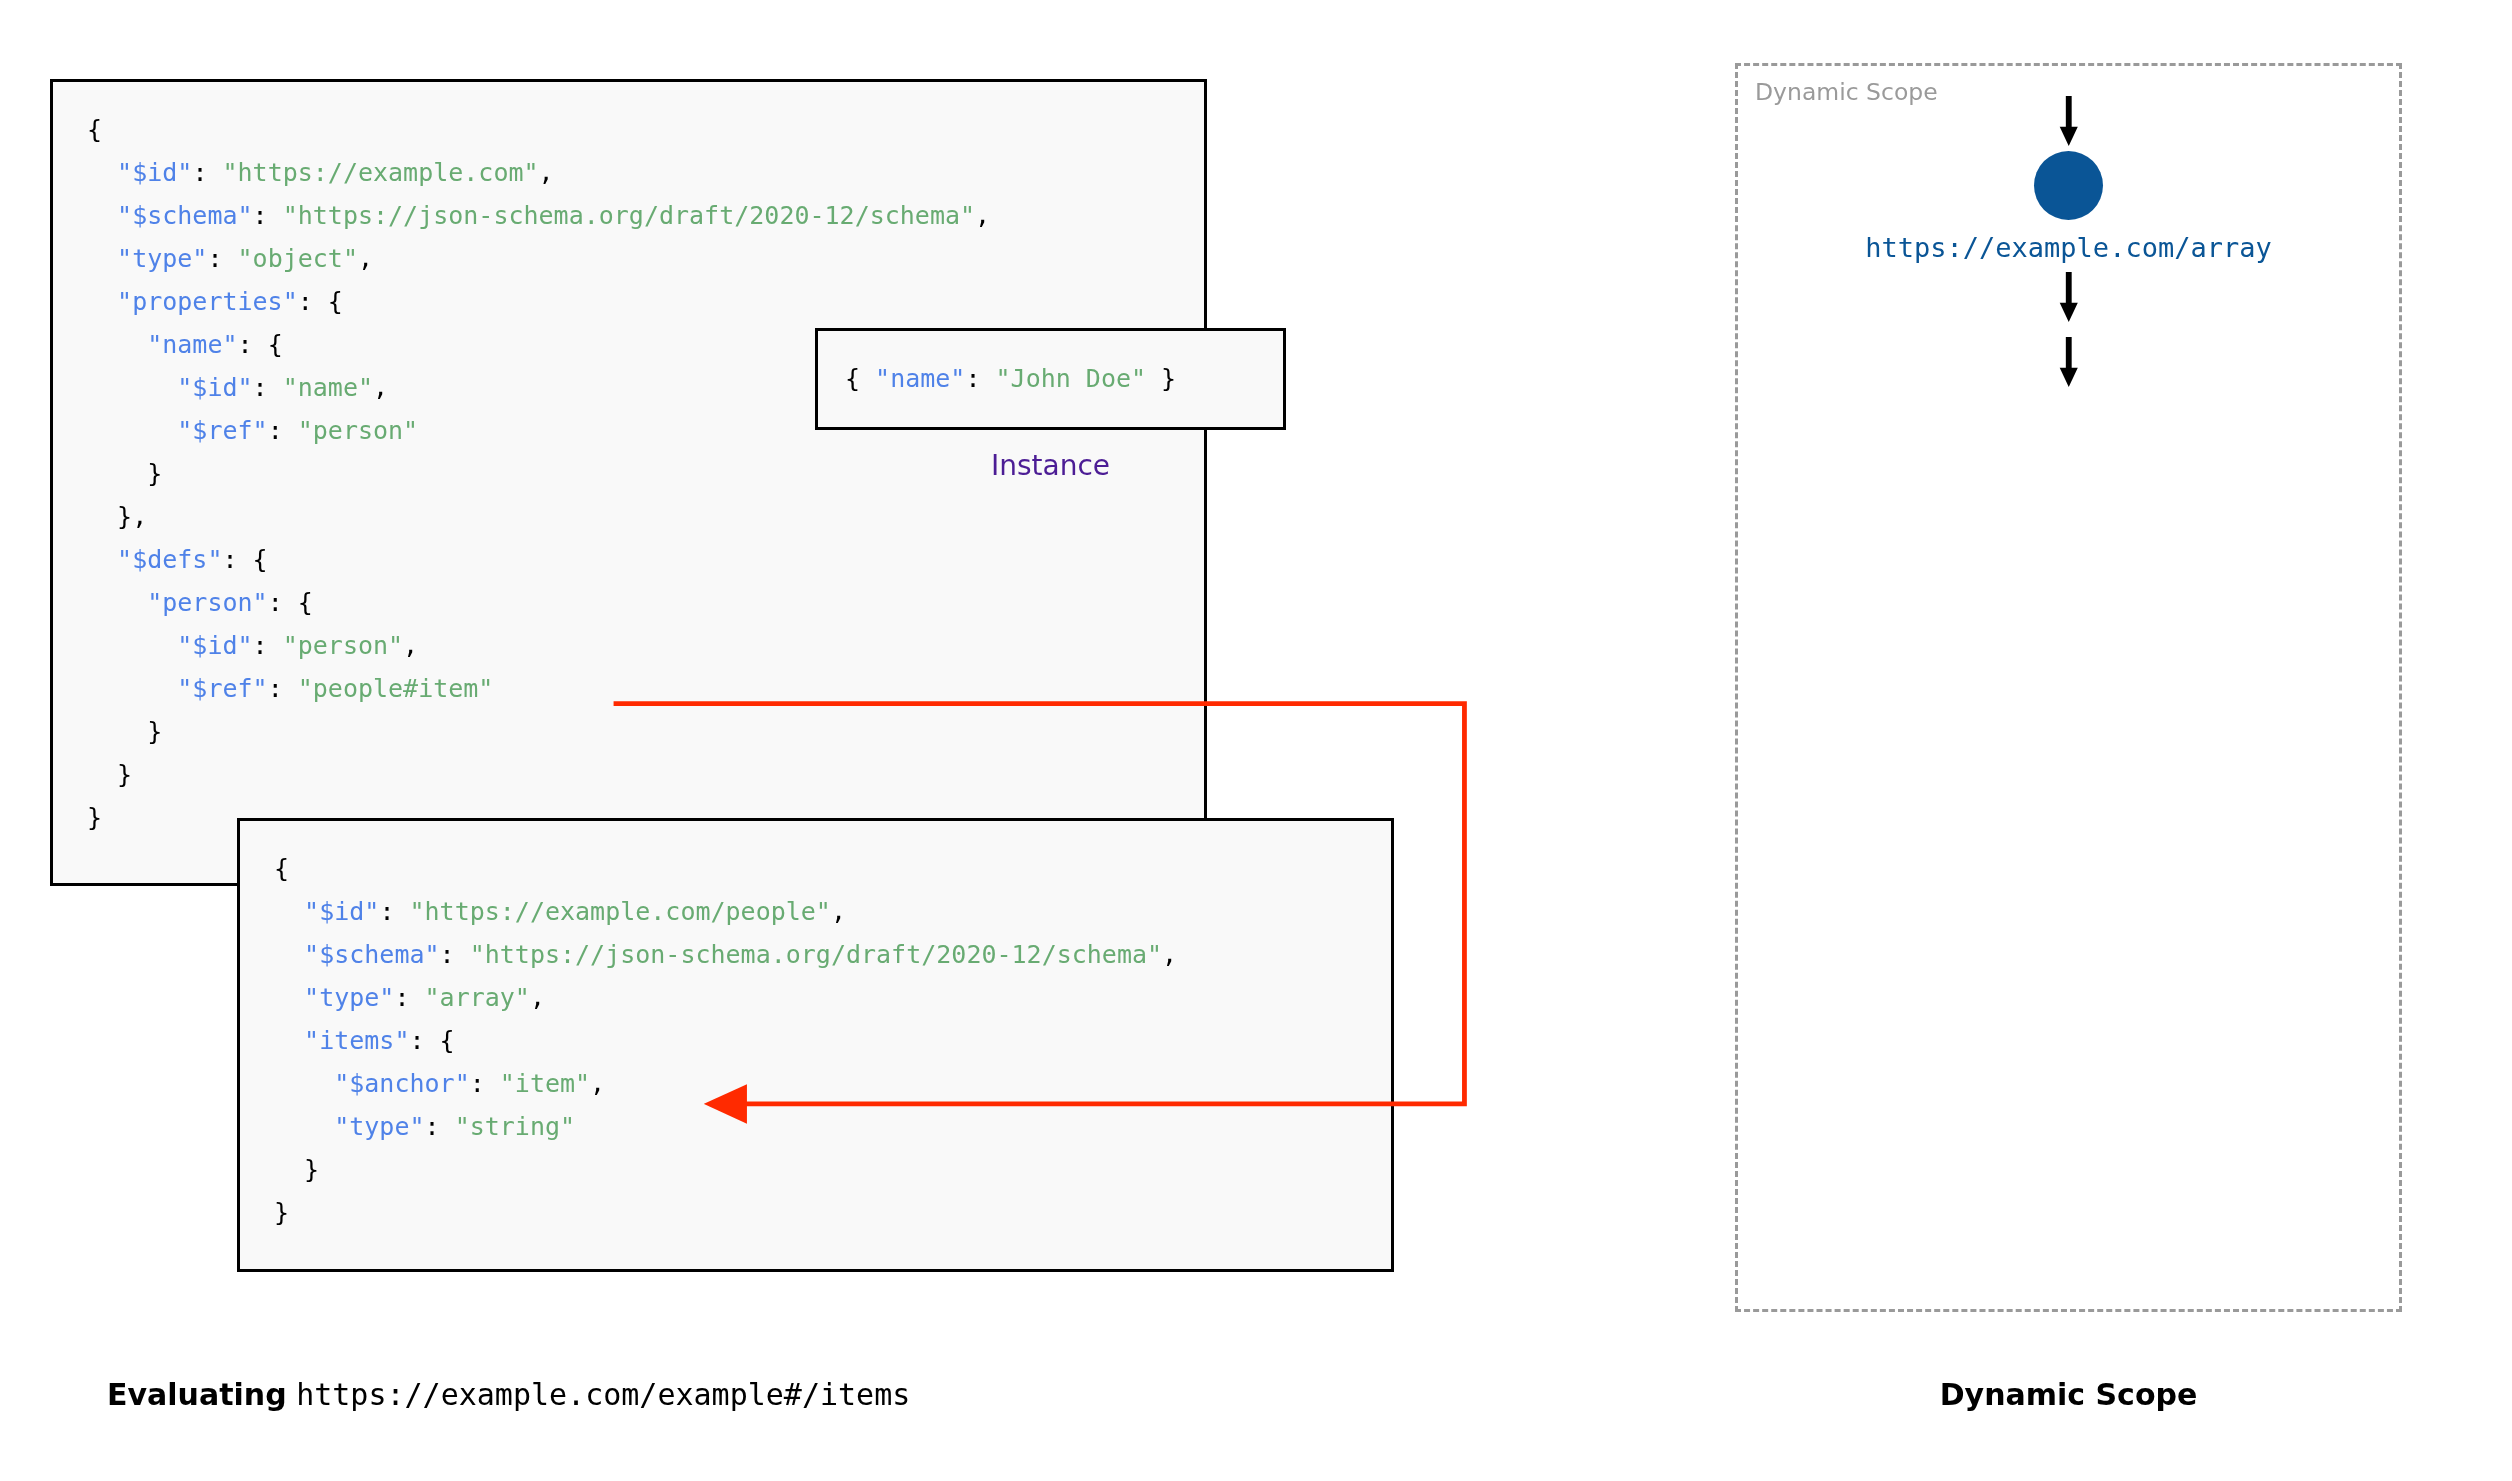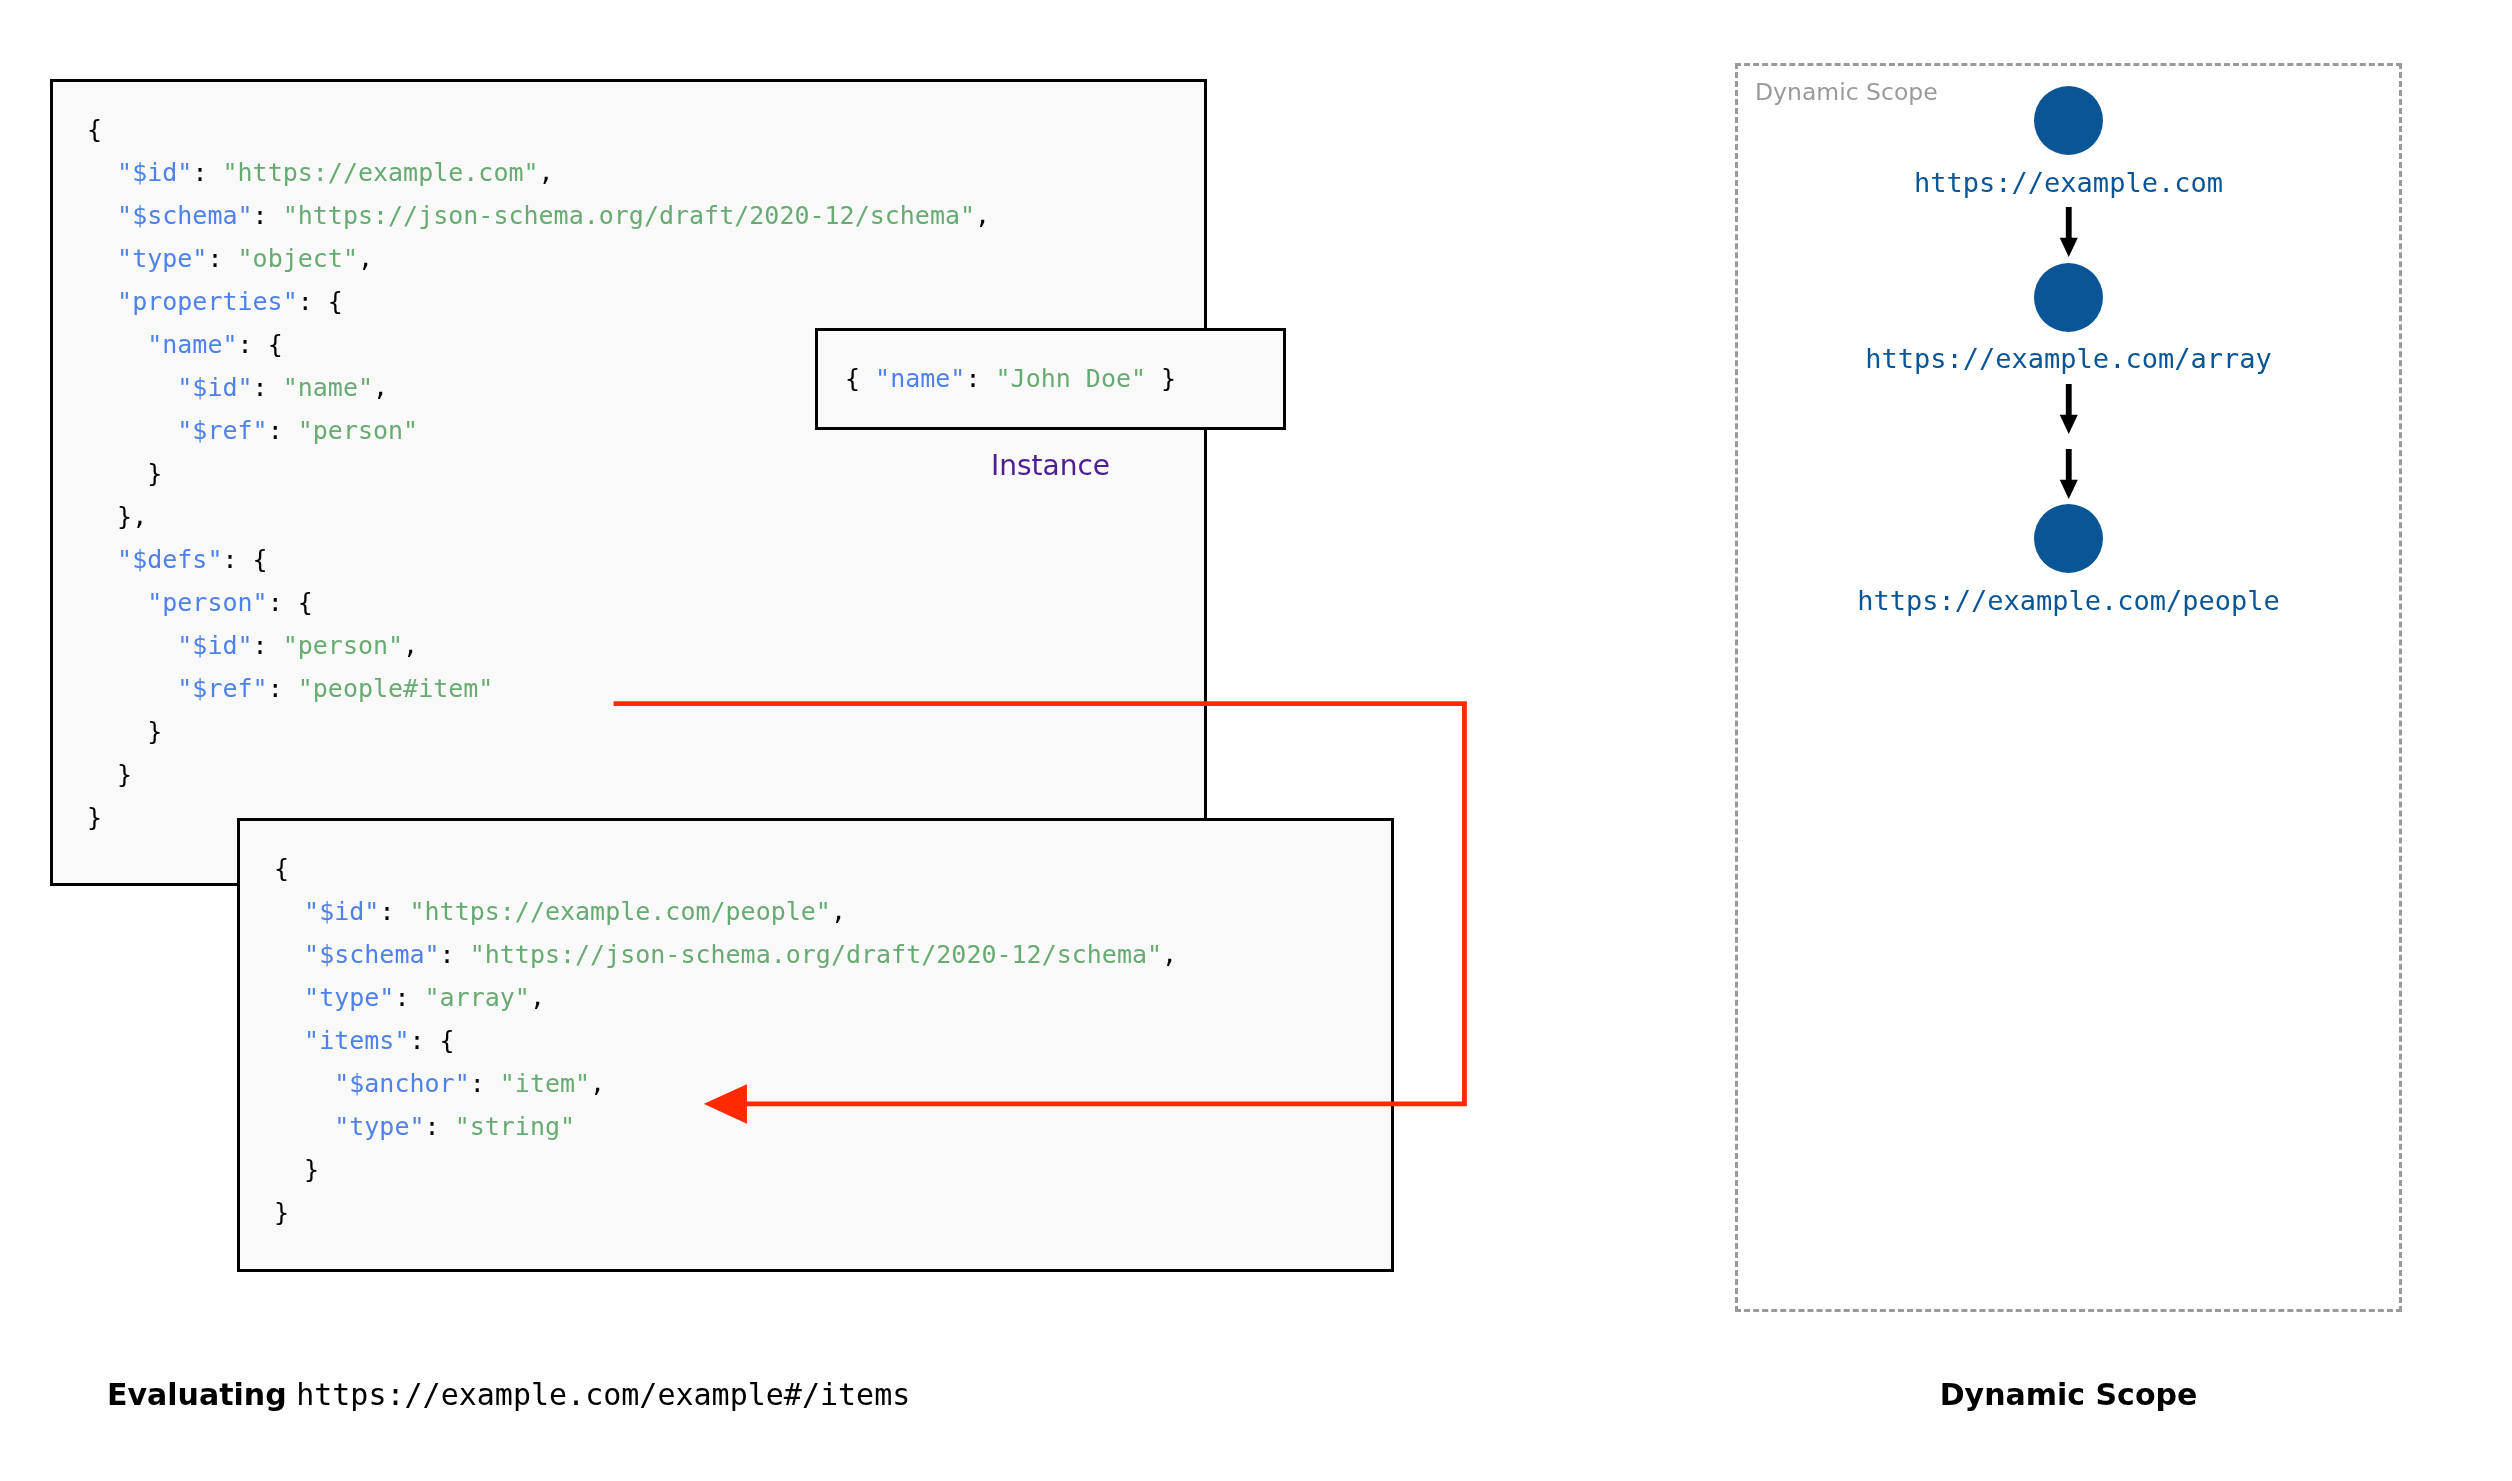--- a/index.html
+++ b/index.html
@@ -215,44 +215,36 @@
         <path d="M 9 4.5 L 0 0.4 L 0 8.6 z" fill="#FF2A00"></path>
       </marker>
     </defs>
     <path d="M 1148 1316 L 2740 1316 L 2740 2065 L 1330 2065" fill="none" stroke="#FF2A00" stroke-width="9" marker-end="url(#redhead)"></path>
   </svg>
 
   <div id="dynamic-scope-panel"></div>
   <div id="dynamic-scope-label">Dynamic Scope</div>
 
   <div id="scope-chain">
-      <div class="scope-node">
-        <div class="scope-dot"></div>
-        <div class="scope-label">https://example.com</div>
-      </div>
       <svg class="scope-arrow" viewBox="0 0 44 94">
         <path d="M22 0 L22 62" stroke="#000" stroke-width="11" fill="none"></path>
         <path d="M22 94 L5 58 L39 58 z" fill="#000"></path>
       </svg>
       <div class="scope-node">
         <div class="scope-dot"></div>
         <div class="scope-label">https://example.com/array</div>
       </div>
       <svg class="scope-arrow" viewBox="0 0 44 94">
         <path d="M22 0 L22 62" stroke="#000" stroke-width="11" fill="none"></path>
         <path d="M22 94 L5 58 L39 58 z" fill="#000"></path>
       </svg>
       <svg class="scope-arrow" viewBox="0 0 44 94">
         <path d="M22 0 L22 62" stroke="#000" stroke-width="11" fill="none"></path>
         <path d="M22 94 L5 58 L39 58 z" fill="#000"></path>
       </svg>
-      <div class="scope-node">
-        <div class="scope-dot"></div>
-        <div class="scope-label">https://example.com/people</div>
-      </div>
     </div>
 
   <div id="caption-left">
     <span class="cap-bold">Evaluating</span><span> </span><span class="cap-mono">https://example.com/example#/items</span>
   </div>
 
   <div id="caption-right">Dynamic Scope</div>
 
 </div>
 

